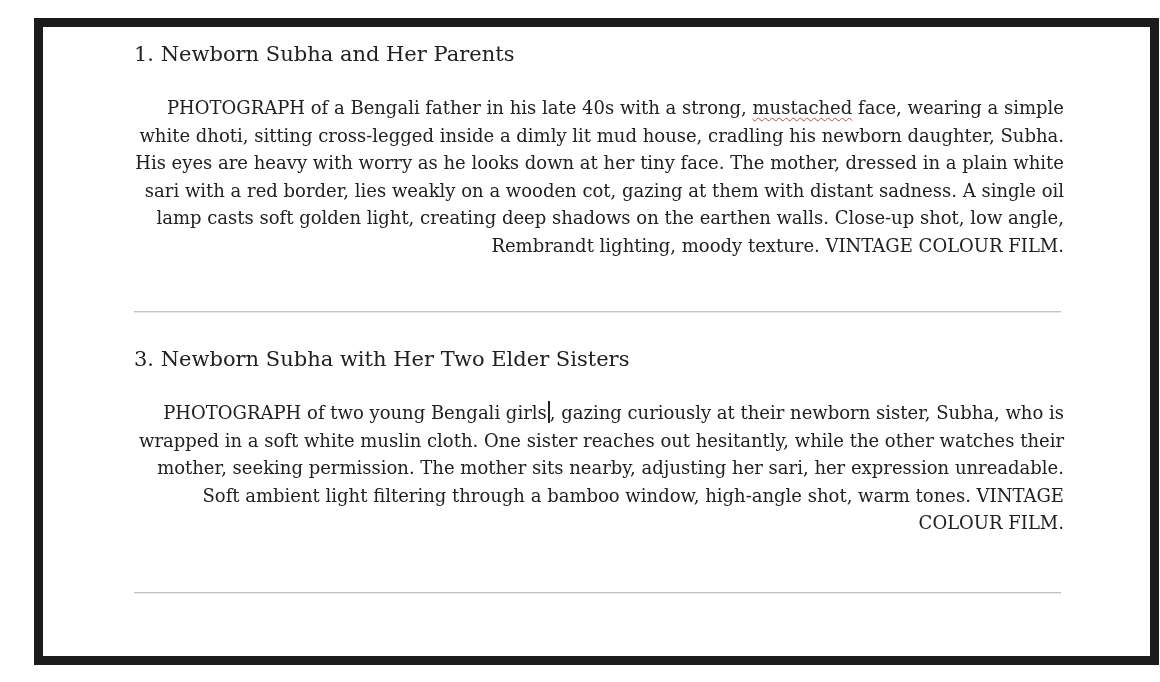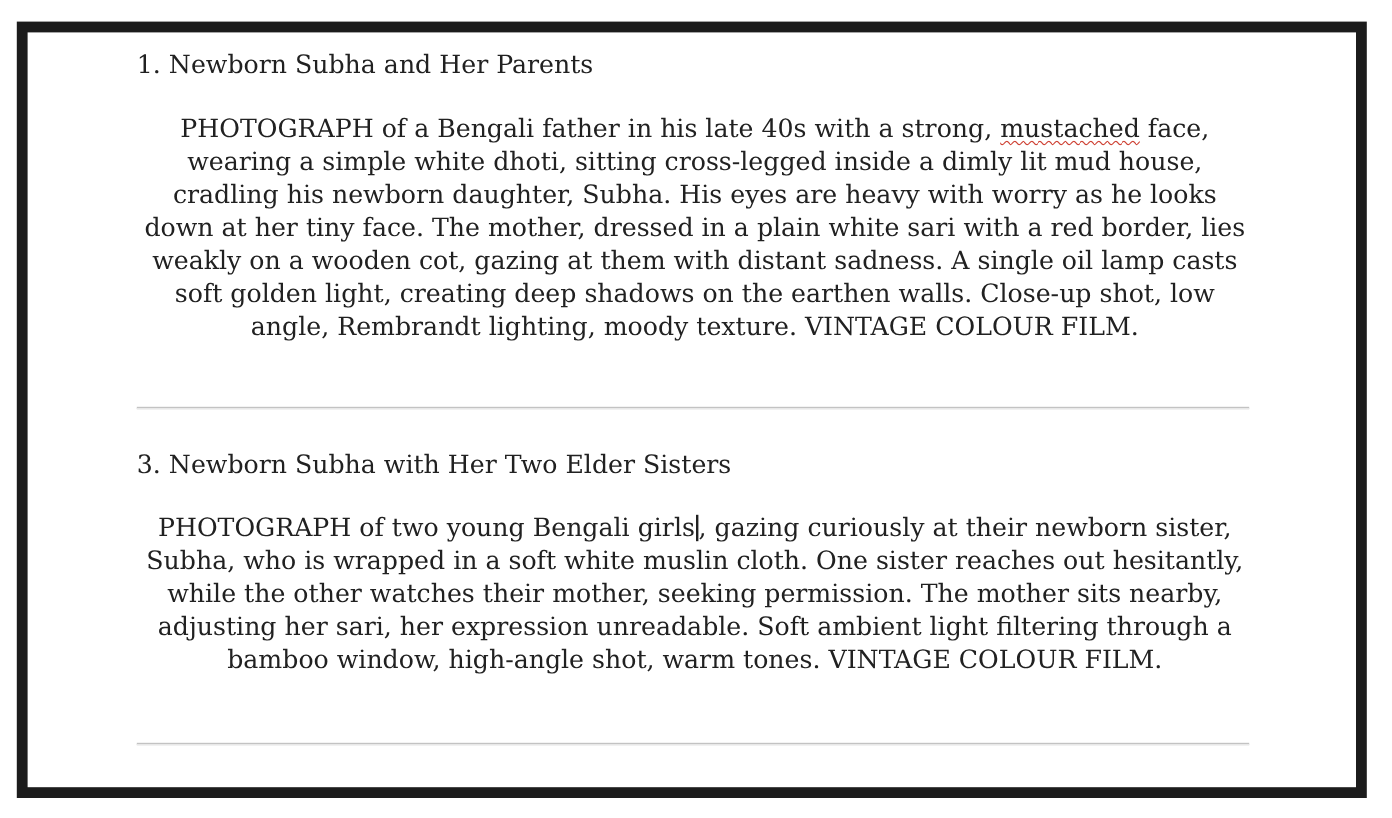--- a/index.html
+++ b/index.html
@@ -11,42 +11,42 @@
   }
   * { margin: 0; padding: 0; box-sizing: border-box; }
   html, body {
     width: 1160px; height: 682px;
     background: var(--page-bg);
     font-family: "DejaVu Serif", "Liberation Serif", serif;
     overflow: hidden;
   }
   .frame {
     position: absolute;
-    left: 14px; top: 18px;
+    left: 34px; top: 18px;
     width: 1125px; height: 647px;
     border: 9px solid var(--frame-color);
     background: var(--page-bg);
   }
   .content {
     padding: 13px 0 0 91px;
   }
   .text-col { width: 930px; }
   .section-heading {
     font-size: 21px;
     line-height: 28px;
     color: var(--text-color);
     cursor: text;
   }
   .section-paragraph {
     margin-top: 26px;
-    font-size: 21px;
+    font-size: 18px;
     line-height: 27.5px;
     color: var(--text-color);
     cursor: text;
-    text-align: center;
+    text-align: right;
   }
   .misspelled {
     text-decoration: underline;
     text-decoration-style: wavy;
     text-decoration-color: var(--squiggle-color);
     text-decoration-thickness: 1px;
     text-underline-offset: 3px;
   }
   .caret {
     display: inline-block;

